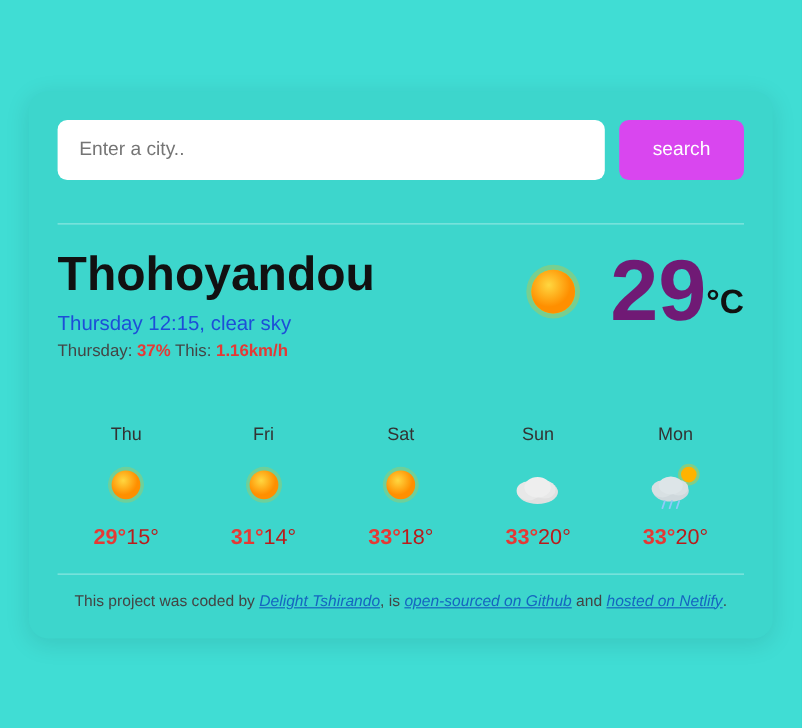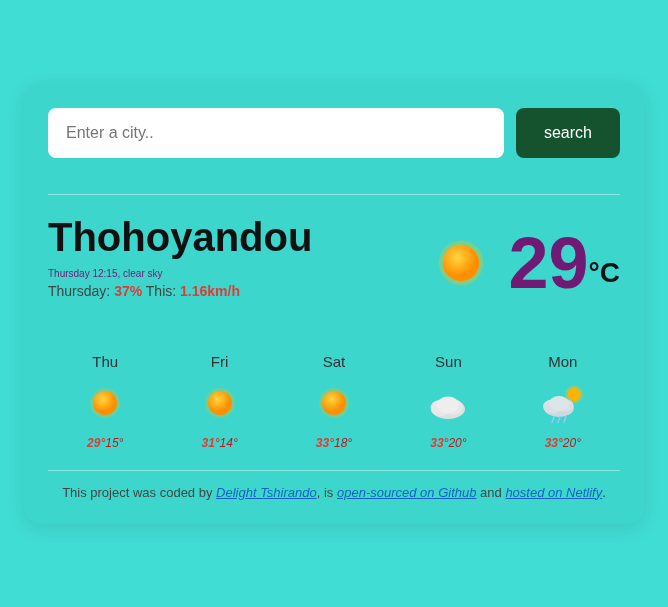--- a/index.html
+++ b/index.html
@@ -33,55 +33,55 @@
       padding: 16px 18px;
       border-radius: 8px;
       border: none;
       font-size: 16px;
       color: #999;
       outline: none;
       background: white;
     }
 
     .search-button {
-      background-color: #14532d;
+      background-color: #d946ef;
       color: white;
       border: none;
       border-radius: 8px;
       padding: 16px 28px;
       font-size: 16px;
       cursor: pointer;
       font-weight: 500;
     }
 
     .divider {
       border: none;
       border-top: 1px solid rgba(255,255,255,0.4);
       margin: 10px 0 20px 0;
     }
 
     .main-weather {
       display: flex;
       justify-content: space-between;
-      align-items: flex-end;
+      align-items: flex-start;
       margin-bottom: 10px;
     }
 
     .city-info {}
 
     .city-name {
       font-size: 40px;
       font-weight: bold;
       color: #111;
       margin-bottom: 8px;
     }
 
     .date-time {
-      font-size: 10px;
-      color: #701a75;
+      font-size: 17px;
+      color: #1d4ed8;
       margin-bottom: 4px;
     }
 
     .humidity-wind {
       font-size: 14px;
       color: #444;
     }
 
     .humidity-val {
       color: #e53935;
@@ -140,22 +140,21 @@
     }
 
     .forecast-icon {
       width: 50px;
       height: 50px;
     }
 
     .forecast-temps {
       display: flex;
       gap: 0;
-      font-size: 12px;
-      font-style: italic;
+      font-size: 18px;
     }
 
     .high-temp {
       color: #e53935;
       font-weight: bold;
     }
 
     .low-temp {
       color: #b91c1c;
     }

